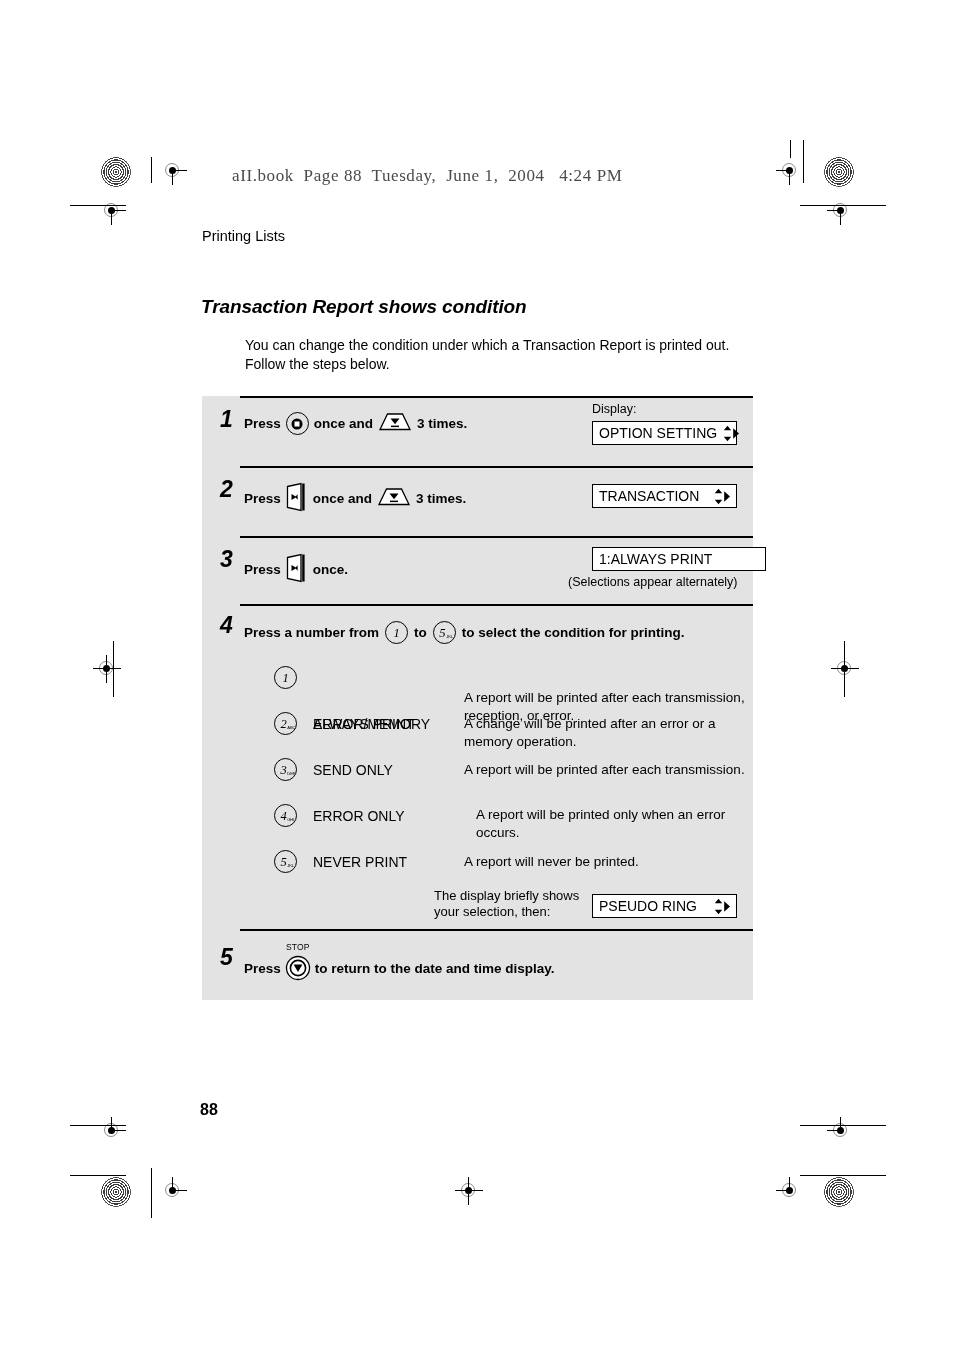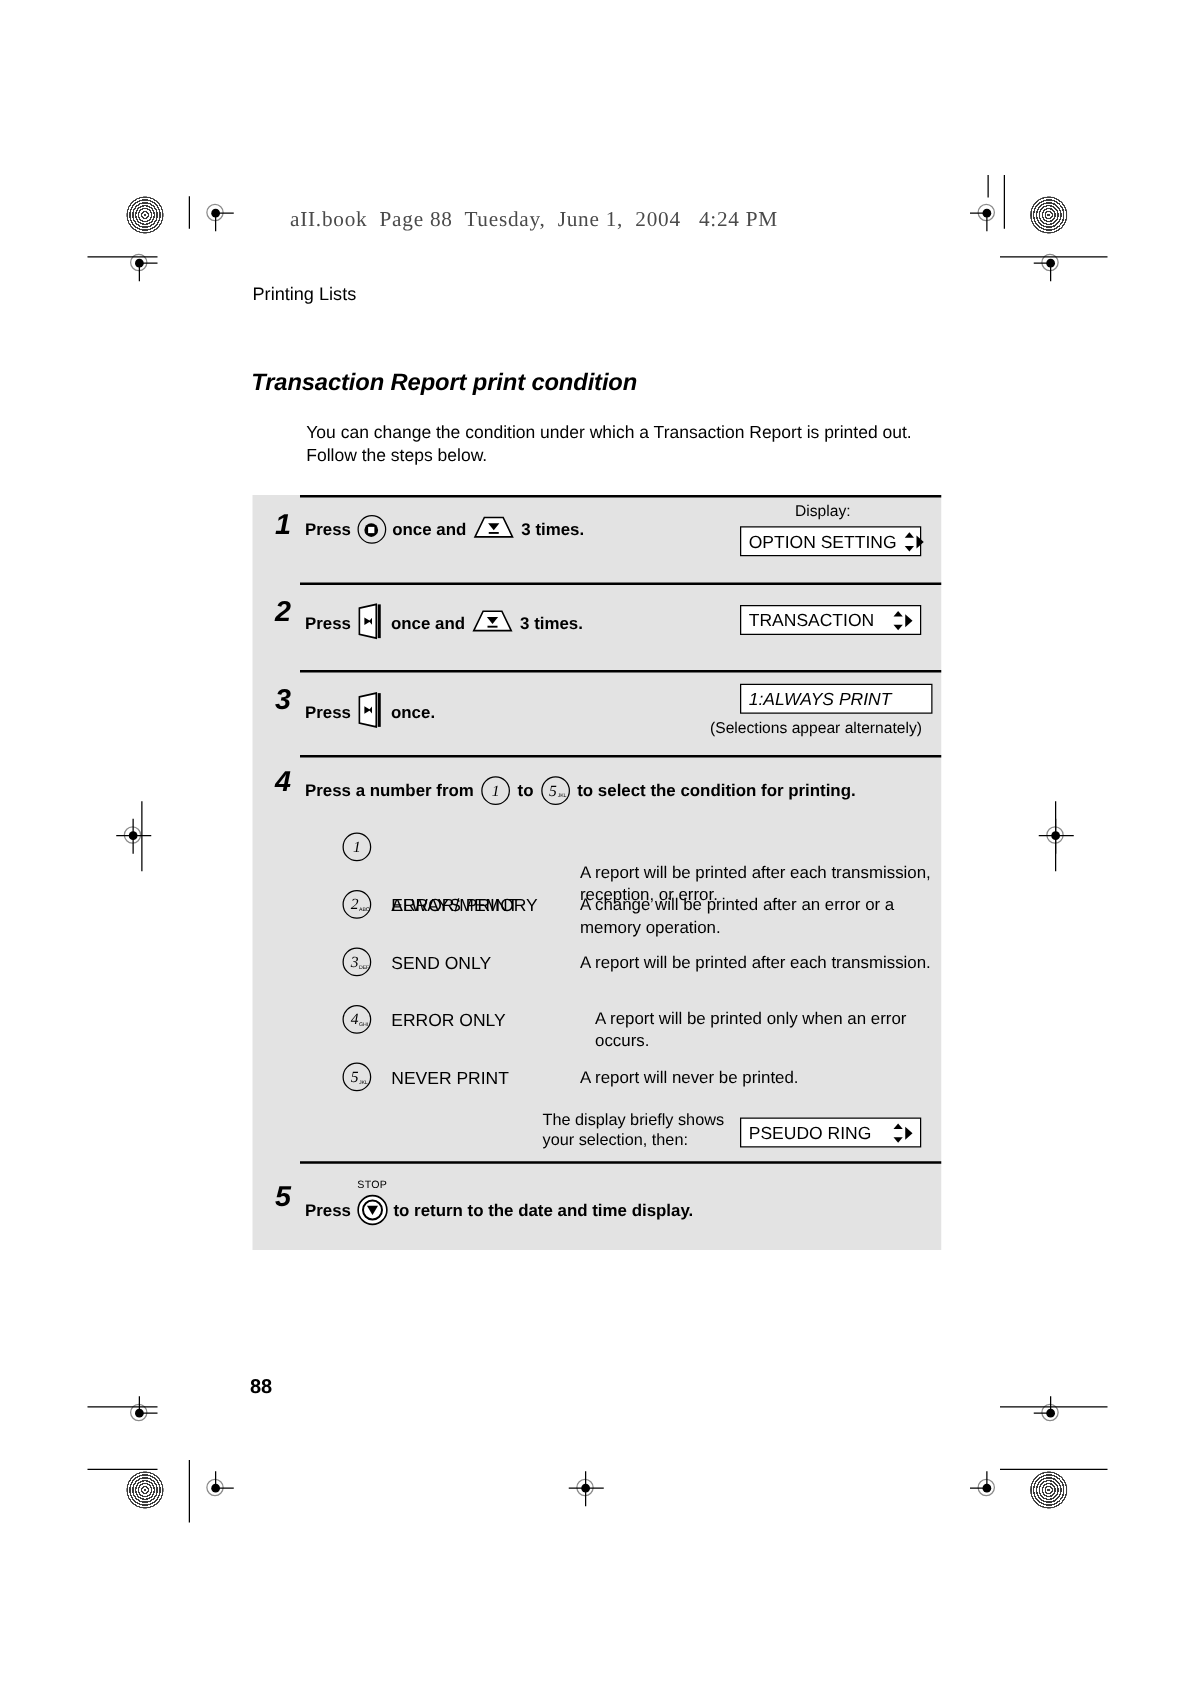--- a/index.html
+++ b/index.html
@@ -386,21 +386,21 @@
     <div class="h"></div>
     <div class="v"></div>
     <div class="dot"></div>
 </div>
 <div class="rule" style="left:800px; top:1175px; width:86px; height:1.4px;"></div>
 <div class="halftone" style="left:824px; top:1177px;"></div>
 
 <div class="running-head">aII.book  Page 88  Tuesday,  June 1,  2004   4:24 PM</div>
 
 <div class="section-label">Printing Lists</div>
-<div class="page-title">Transaction Report print condition</div>
+<div class="page-title">Transaction Report shows condition</div>
 <div class="intro">You can change the condition under which a Transaction Report is printed out. Follow the steps below.</div>
 
 <div class="panel">
 
   <div class="sep" style="top:0px;"></div>
   <div class="sep" style="top:70px;"></div>
   <div class="sep" style="top:140px;"></div>
   <div class="sep" style="top:208px;"></div>
   <div class="sep" style="top:533px;"></div>
 
@@ -413,21 +413,21 @@
     <span>once and</span>
     <span class="key-down">
       <svg width="34" height="20" viewBox="0 0 34 20" aria-hidden="true">
         <path d="M9.5 2 L24.5 2 L32 17.5 L2 17.5 Z" fill="#ffffff" stroke="#000000" stroke-width="1.3"></path>
         <path d="M12.5 6.5 L21.5 6.5 L17 12.2 Z" fill="#000000"></path>
         <rect x="13" y="13.6" width="8" height="1.5" fill="#000000"></rect>
       </svg>
     </span>
     <span>3 times.</span>
   </div>
-  <div class="display-label" style="left:390px; top:6px;margin-left:44px;">Display:</div>
+  <div class="display-label" style="left:390px; top:6px;">Display:</div>
   <div class="lcd" style="left:390px; top:25px; width:145px;">
     <span class="txt">OPTION SETTING</span>
     <span class="arrows">
       <svg width="17" height="17" viewBox="0 0 17 17" aria-hidden="true">
         <path d="M4.5 0.8 L8.2 5.2 L0.8 5.2 Z" fill="#000"></path>
         <path d="M4.5 16.2 L0.8 11.8 L8.2 11.8 Z" fill="#000"></path>
         <path d="M10.2 3.3 L16 8.5 L10.2 13.7 Z" fill="#000"></path>
       </svg>
     </span>
   </div>
@@ -470,21 +470,21 @@
     <span class="key-right">
       <svg width="24" height="30" viewBox="0 0 24 30" aria-hidden="true">
         <path d="M2.5 4.5 L16 1.5 L16 28.5 L2.5 25.5 Z" fill="#ffffff" stroke="#000000" stroke-width="1.3"></path>
         <rect x="17.2" y="1.5" width="2.4" height="27" fill="#000000"></rect>
         <path d="M6.5 12 L11.5 15 L6.5 18 Z" fill="#000000"></path>
         <path d="M12.6 12.2 L12.6 17.8 L10.2 15 Z" fill="#000000"></path>
       </svg>
     </span>
     <span>once.</span>
   </div>
-  <div class="lcd" style="left:390px; top:151px; width:154px;font-style:italic;">
+  <div class="lcd" style="left:390px; top:151px; width:174px;">
     <span class="txt">1:ALWAYS PRINT</span>
   </div>
   <div class="note" style="left:366px; top:179px;">(Selections appear alternately)</div>
 
   <div class="step-num" style="left:18px; top:216px;">4</div>
   <div class="step-text" style="left:42px; top:225px;">
     <span>Press a number from</span>
     <span class="numkey only" style="margin:0 6px;">
       <span class="circ"></span>
       <span class="d">1</span>

